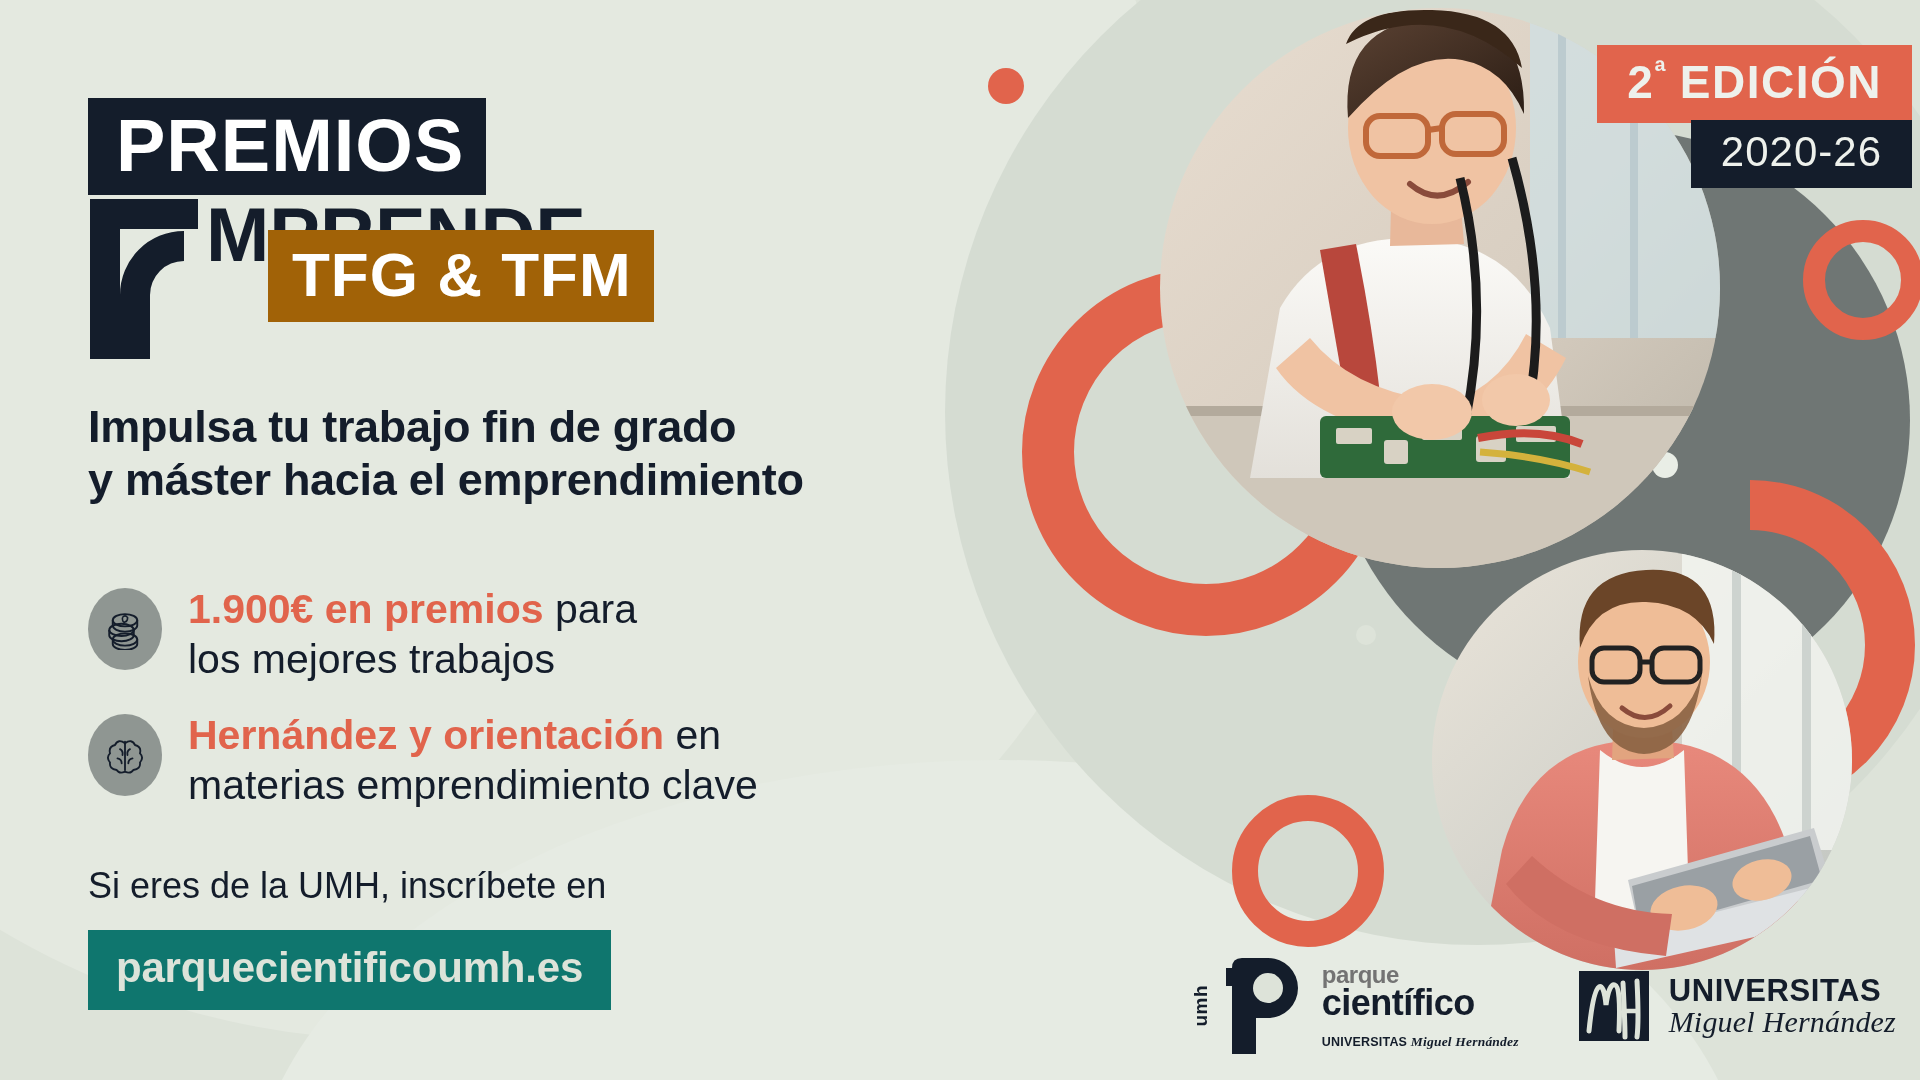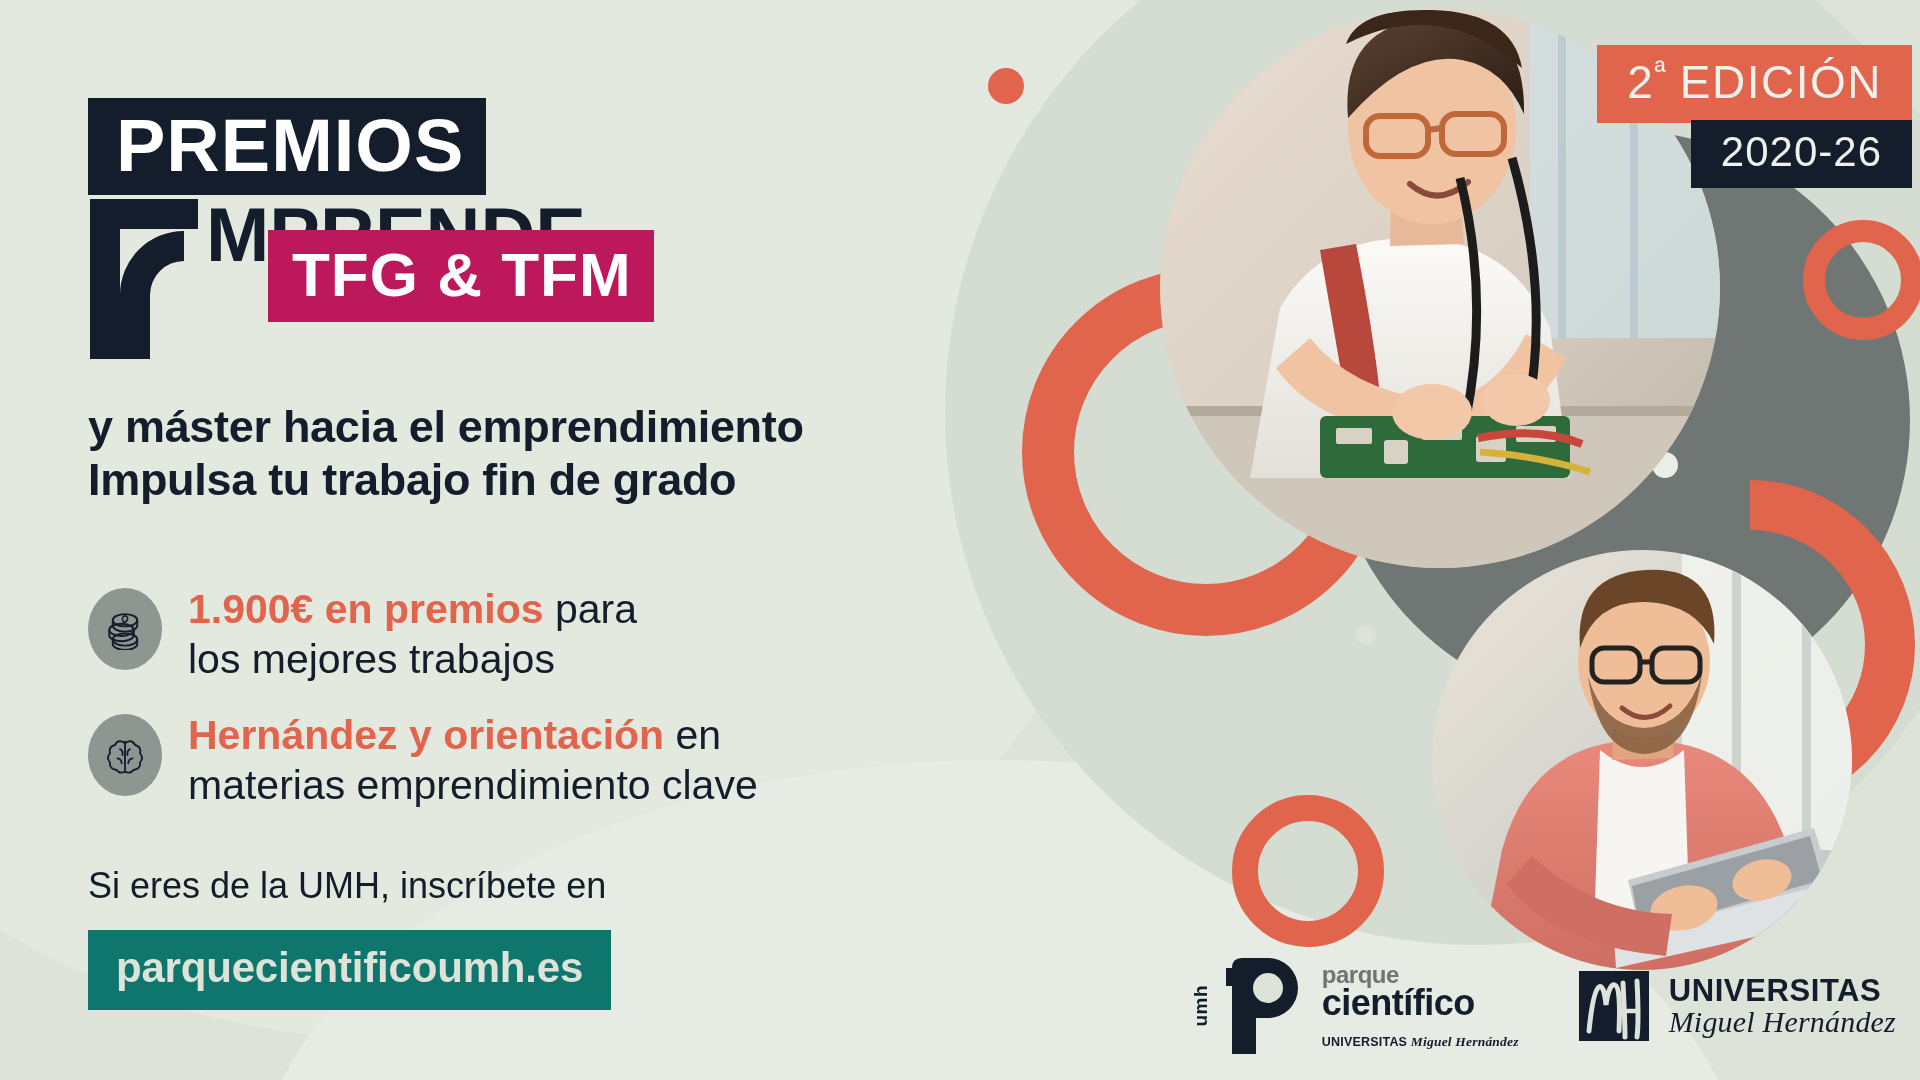--- a/index.html
+++ b/index.html
@@ -73,21 +73,21 @@
     position:absolute;left:2px;top:-2px;width:108px;height:160px;
   }
   .lbl-emprende{
     position:absolute;left:118px;top:-4px;
     color:#141d2b;font-weight:700;font-size:76px;line-height:1;
     letter-spacing:0px;
   }
 
   .lbl-tfg{
     position:absolute;left:180px;top:132px;
-    display:inline-block;background:#be185d;color:#ffffff;
+    display:inline-block;background:#a16207;color:#ffffff;
     font-weight:700;font-size:62px;line-height:1;
     padding:14px 22px 16px 24px;letter-spacing:1px;
   }
 
   .subtitle{
     position:absolute;left:88px;top:400px;width:760px;
     color:#141d2b;font-weight:700;font-size:45px;line-height:1.18;
     letter-spacing:-0.3px;
   }
 
@@ -113,21 +113,21 @@
     position:absolute;left:88px;top:930px;
     background:#0f766e;color:#dde3d9;
     font-size:42px;font-weight:700;letter-spacing:-0.2px;
     padding:14px 28px 18px 28px;display:inline-block;
   }
 
   
   .badge-edicion{
     position:absolute;right:8px;top:45px;
     background:#e1644c;color:#eef1ec;
-    font-size:46px;font-weight:400;letter-spacing:1.5px;
+    font-size:46px;font-weight:700;letter-spacing:1.5px;
     padding:10px 30px 14px 30px;
   }
   .badge-edicion sup{font-size:30px;vertical-align:super;letter-spacing:0;}
   .badge-year{
     position:absolute;right:8px;top:120px;
     background:#141d2b;color:#eef1ec;
     font-size:42px;font-weight:400;letter-spacing:1px;
     padding:8px 30px 12px 30px;
   }
 
@@ -320,22 +320,22 @@
           <path d="M0 0 H108 V30 H30 V160 H0 Z" fill="#141d2b"></path>
           <path d="M30 160 V96 A64 64 0 0 1 94 32 V62 A34 34 0 0 0 60 96 V160 Z" fill="#141d2b"></path>
         </svg>
         <div class="lbl-emprende">MPRENDE</div>
       </div>
 
       <div class="lbl-tfg">TFG &amp; TFM</div>
     </div>
 
     <div class="subtitle">
+      <div>Impulsa tu trabajo fin de grado</div>
       <div>y máster hacia el emprendimiento</div>
-      <div>Impulsa tu trabajo fin de grado</div>
     </div>
 
     <div class="bullets">
 
       <div class="bullet">
         <div class="bullet-icon">
           <svg viewBox="0 0 48 48" width="42" height="42" fill="none" stroke="#141d2b" stroke-width="2.2">
             <ellipse cx="24" cy="14" rx="14" ry="7"></ellipse>
             <path d="M10 14 v6 a14 7 0 0 0 28 0 v-6"></path>
             <ellipse cx="20" cy="25" rx="14" ry="7"></ellipse>

